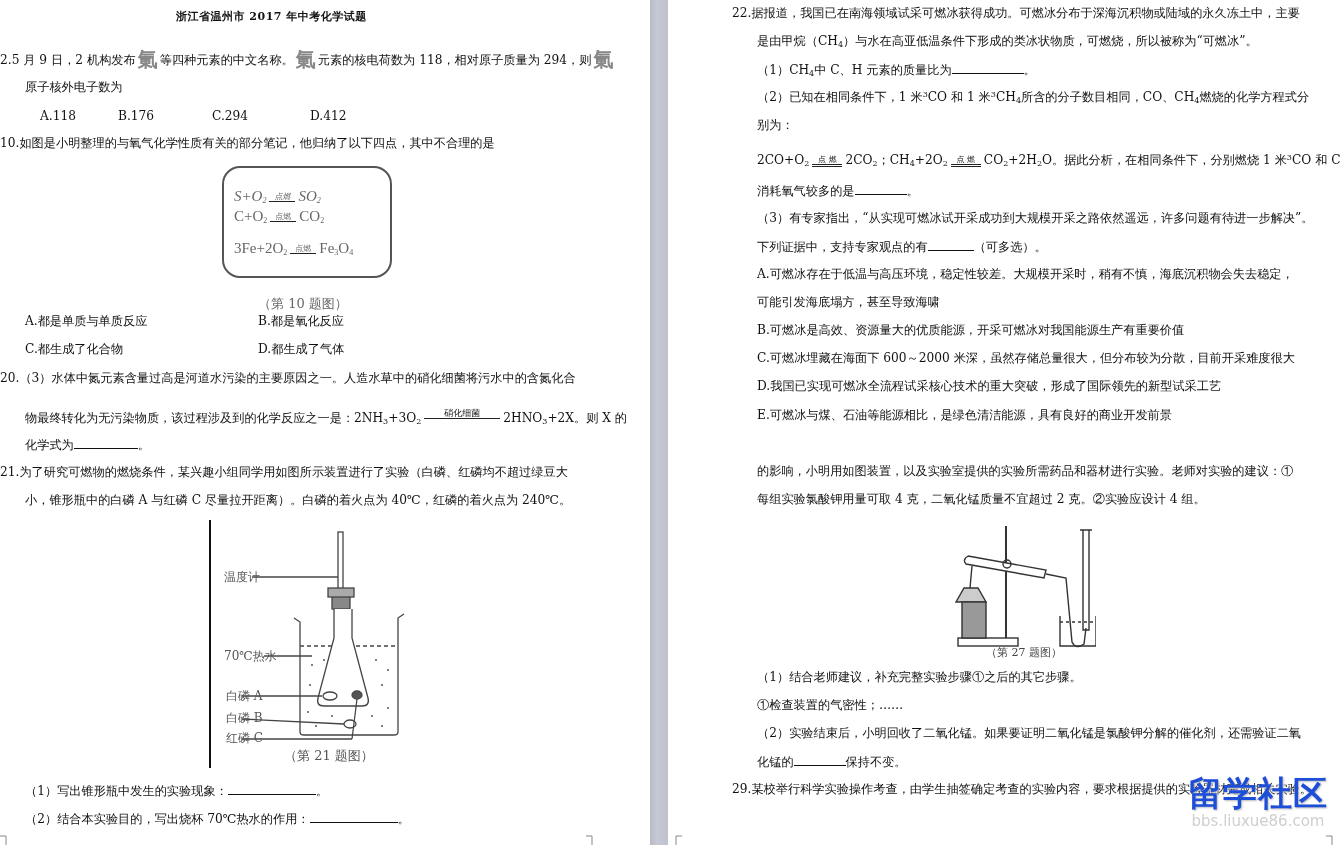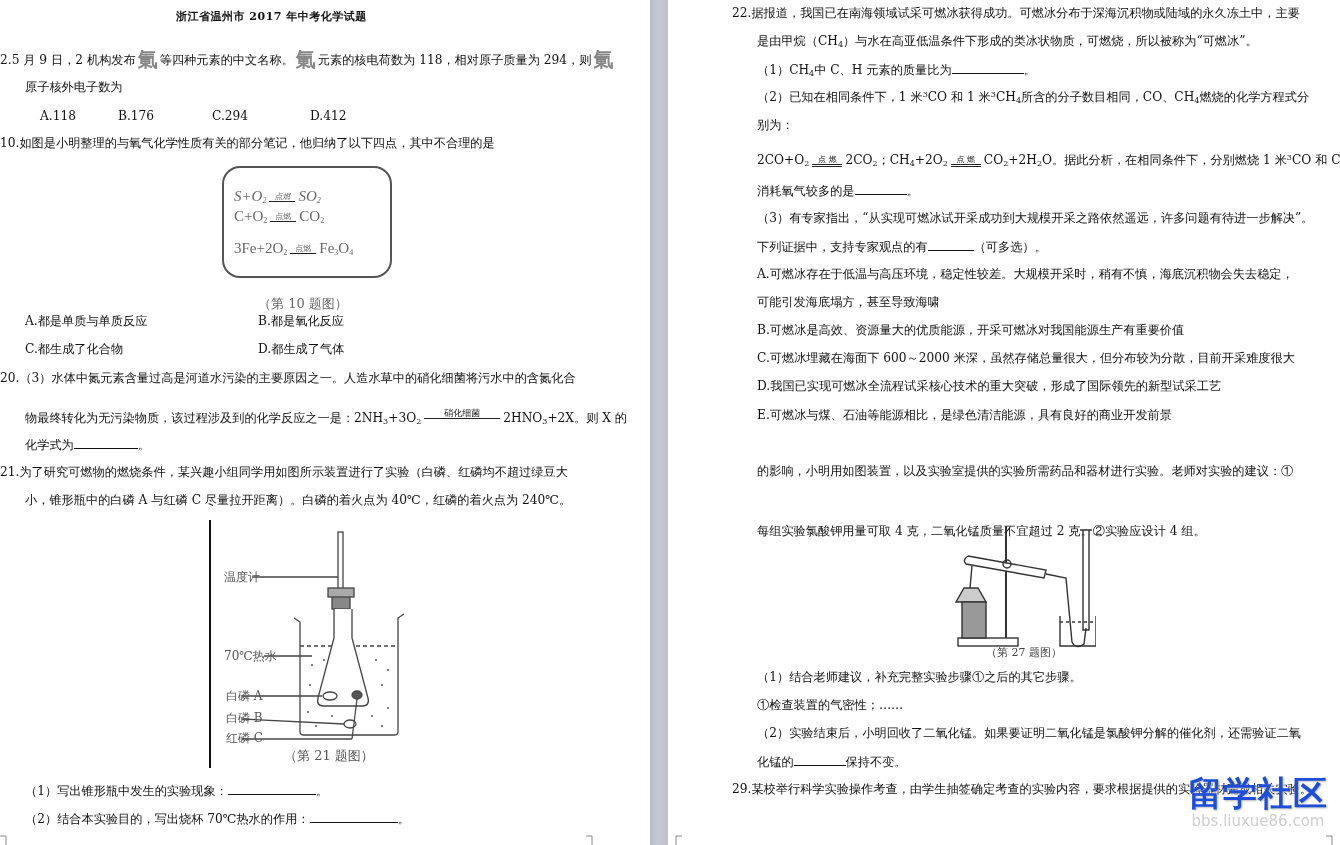--- a/index.html
+++ b/index.html
@@ -185,21 +185,21 @@
     <span>下列证据中，支持专家观点的有</span><span class="blank" style="width:46px;"></span><span>（可多选）。</span>
   </div>
   <div class="line" style="left:89px;top:266px;">A.可燃冰存在于低温与高压环境，稳定性较差。大规模开采时，稍有不慎，海底沉积物会失去稳定，</div>
   <div class="line" style="left:89px;top:294px;">可能引发海底塌方，甚至导致海啸</div>
   <div class="line" style="left:89px;top:322px;">B.可燃冰是高效、资源量大的优质能源，开采可燃冰对我国能源生产有重要价值</div>
   <div class="line" style="left:89px;top:350px;">C.可燃冰埋藏在海面下 600～2000 米深，虽然存储总量很大，但分布较为分散，目前开采难度很大</div>
   <div class="line" style="left:89px;top:378px;">D.我国已实现可燃冰全流程试采核心技术的重大突破，形成了国际领先的新型试采工艺</div>
   <div class="line" style="left:89px;top:407px;">E.可燃冰与煤、石油等能源相比，是绿色清洁能源，具有良好的商业开发前景</div>
 
   <div class="line" style="left:89px;top:463px;">的影响，小明用如图装置，以及实验室提供的实验所需药品和器材进行实验。老师对实验的建议：①</div>
-  <div class="line" style="left:89px;top:491px;margin-top:32px;">每组实验氯酸钾用量可取 4 克，二氧化锰质量不宜超过 2 克。②实验应设计 4 组。</div>
+  <div class="line" style="left:89px;top:491px;">每组实验氯酸钾用量可取 4 克，二氧化锰质量不宜超过 2 克。②实验应设计 4 组。</div>
 
   <svg class="fig27" viewBox="0 0 170 140">
     <g stroke="#333" fill="none" stroke-width="1.4">
 
       <rect x="32" y="120" width="60" height="8" fill="#fff"></rect>
       <line x1="80" y1="8" x2="80" y2="120" stroke-width="2"></line>
 
       <path d="M42 38 L120 52 L118 60 L40 46 Q36 42 42 38" fill="#fff"></path>
       <circle cx="81" cy="46" r="4"></circle>
 

